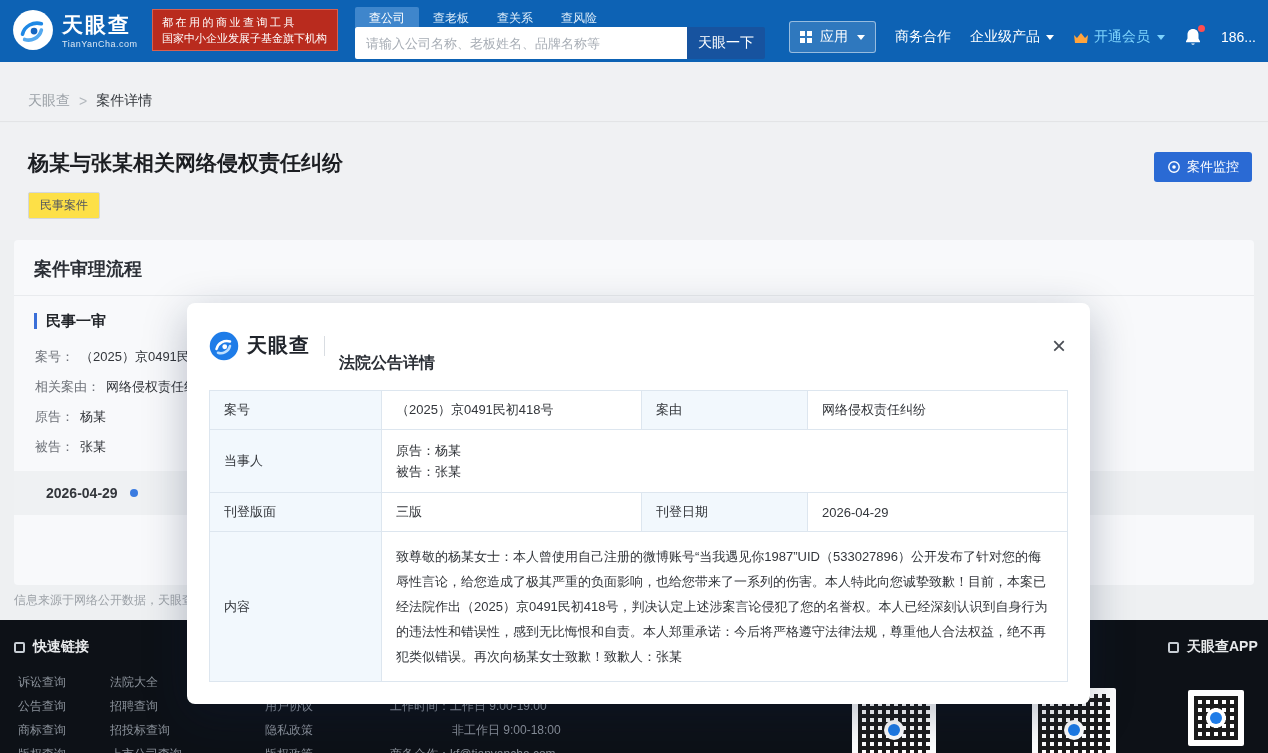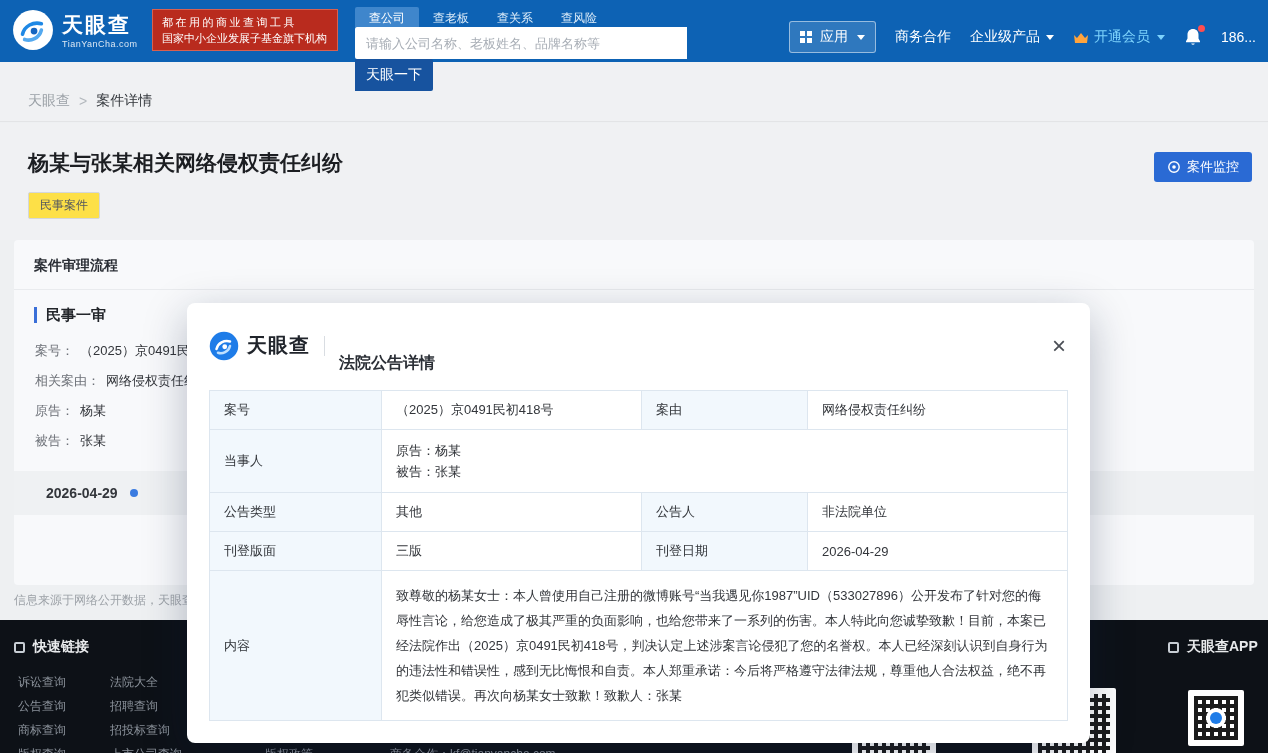--- a/index.html
+++ b/index.html
@@ -11,21 +11,21 @@
   .logo { position:absolute; left:12px; top:9px; display:flex; align-items:center; gap:8px; cursor:pointer; }
   .logo-txt .brand { font-size:21px; font-weight:bold; color:#fff; letter-spacing:2px; }
   .logo-txt .domain { font-size:9px; color:rgba(255,255,255,.85); letter-spacing:.5px; }
   .promo { position:absolute; left:152px; top:9px; width:186px; height:42px; background:#b92b1e; border:1px solid #d8604f; color:#fff; padding:4px 9px; }
   .promo .p1 { font-size:11px; letter-spacing:2.5px; line-height:16px; white-space:nowrap; }
   .promo .p2 { font-size:11px; line-height:16px; white-space:nowrap; }
   .search { position:absolute; left:355px; top:7px; }
   .tabs { display:flex; height:20px; }
   .tab { font-size:12px; color:#dcebf8; padding:3px 14px 2px; cursor:pointer; }
   .tab.active { background:#3f86cc; color:#fff; border-radius:2px 2px 0 0; }
-  .search-row { display:flex;flex-direction:column; }
+  .search-row { display:flex; }
   .search-input { width:332px; height:32px; border:none; outline:none; padding:0 11px; font-size:13px; color:#333; border-radius:2px 0 0 2px; font-family:inherit; }
   .search-input::placeholder { color:#a7adb5; }
   .search-btn { width:78px; height:32px; background:#17539f; color:#fff; border:none; font-size:14px; border-radius:0 2px 2px 0; cursor:pointer; font-family:inherit; }
   .nav { position:absolute; right:12px; top:0; height:74px; display:flex; align-items:center; gap:19px; color:#fff; font-size:14px;padding-left:13px; }
   .apps-chip { display:flex; align-items:center; gap:7px; background:rgba(255,255,255,.14); border:1px solid rgba(255,255,255,.5); border-radius:3px; padding:6px 10px; cursor:pointer; }
   .grid-ico { width:5px; height:5px; background:#fff; box-shadow:7px 0 #fff, 0 7px #fff, 7px 7px #fff; margin:-4px 8px 4px 0; }
   .caret { width:0; height:0; border-left:4px solid transparent; border-right:4px solid transparent; border-top:5px solid currentColor; display:inline-block; margin-left:2px; }
   .nav-link { cursor:pointer; display:flex; align-items:center; gap:4px; }
   .vip { color:#7dd3fc; display:flex; align-items:center; gap:5px; cursor:pointer; }
   .bell { position:relative; cursor:pointer; display:flex; }
@@ -37,21 +37,21 @@
   .bc-home { color:#9aa0a6; cursor:pointer; }
   .bc-sep { color:#b3b8bd; }
   .bc-cur { color:#33373c; }
   .title-block { position:absolute; top:123px; left:0; right:0; height:117px; background:#f0f1f3; padding:26px 28px 0; }
   .case-title { font-size:21px; font-weight:bold; color:#1c1e22; margin-bottom:15px; }
   .case-tag { display:inline-block; font-size:12px; color:#54585f; background:#fde047; border:1px solid #d4d7db; border-radius:2px; padding:4px 11px; }
   .monitor-btn { position:absolute; right:16px; top:29px; height:30px; background:#2a6ad4; color:#fff; border:none; border-radius:3px; font-size:13px; display:flex; align-items:center; gap:6px; padding:0 13px; cursor:pointer; font-family:inherit; }
 
   
   .card { position:absolute; top:240px; left:14px; right:14px; height:345px; background:#f8f9fb; border-radius:4px; }
-  .card-h { padding:17px 20px 14px; font-size:14px; font-weight:bold; color:#2b2f36; border-bottom:1px solid #e9ebee; }
+  .card-h { padding:17px 20px 14px; font-size:18px; font-weight:bold; color:#2b2f36; border-bottom:1px solid #e9ebee; }
   .stage { margin:17px 0 0 20px; font-size:15px; font-weight:bold; color:#23262b; border-left:3px solid #3a6fd8; padding-left:9px; line-height:16px; }
   .fields { margin:13px 0 0 21px; }
   .field { height:30px; display:flex; align-items:center; font-size:13px; }
   .field .lab { color:#6d7178; }
   .field .val { color:#33363b; margin-left:6px; }
   .date-strip { position:absolute; top:231px; left:0; right:0; height:44px; background:#eff1f3; display:flex; align-items:center; padding-left:32px; gap:12px; }
   .date-txt { font-size:14px; font-weight:bold; color:#33363b; }
   .tl-dot { width:8px; height:8px; border-radius:50%; background:#3a7be0; }
   .source-note { position:absolute; top:592px; left:14px; font-size:12px; color:#9ca1a7; }
 
@@ -276,26 +276,20 @@
         <td>网络侵权责任纠纷</td>
       </tr>
       <tr>
         <td class="lbl">当事人</td>
         <td colspan="3">
           <div class="party-line">原告：杨某</div>
           <div class="party-line">被告：张某</div>
         </td>
       </tr>
       <tr>
-        <td class="lbl">公告类型</td>
-        <td>其他</td>
-        <td class="lbl">公告人</td>
-        <td>非法院单位</td>
-      </tr>
-      <tr>
         <td class="lbl">刊登版面</td>
         <td>三版</td>
         <td class="lbl">刊登日期</td>
         <td>2026-04-29</td>
       </tr>
       <tr>
         <td class="lbl">内容</td>
         <td colspan="3" class="content-cell">致尊敬的杨某女士：本人曾使用自己注册的微博账号“当我遇见你1987”UID（533027896）公开发布了针对您的侮辱性言论，给您造成了极其严重的负面影响，也给您带来了一系列的伤害。本人特此向您诚挚致歉！目前，本案已经法院作出（2025）京0491民初418号，判决认定上述涉案言论侵犯了您的名誉权。本人已经深刻认识到自身行为的违法性和错误性，感到无比悔恨和自责。本人郑重承诺：今后将严格遵守法律法规，尊重他人合法权益，绝不再犯类似错误。再次向杨某女士致歉！致歉人：张某</td>
       </tr>
     </tbody>

